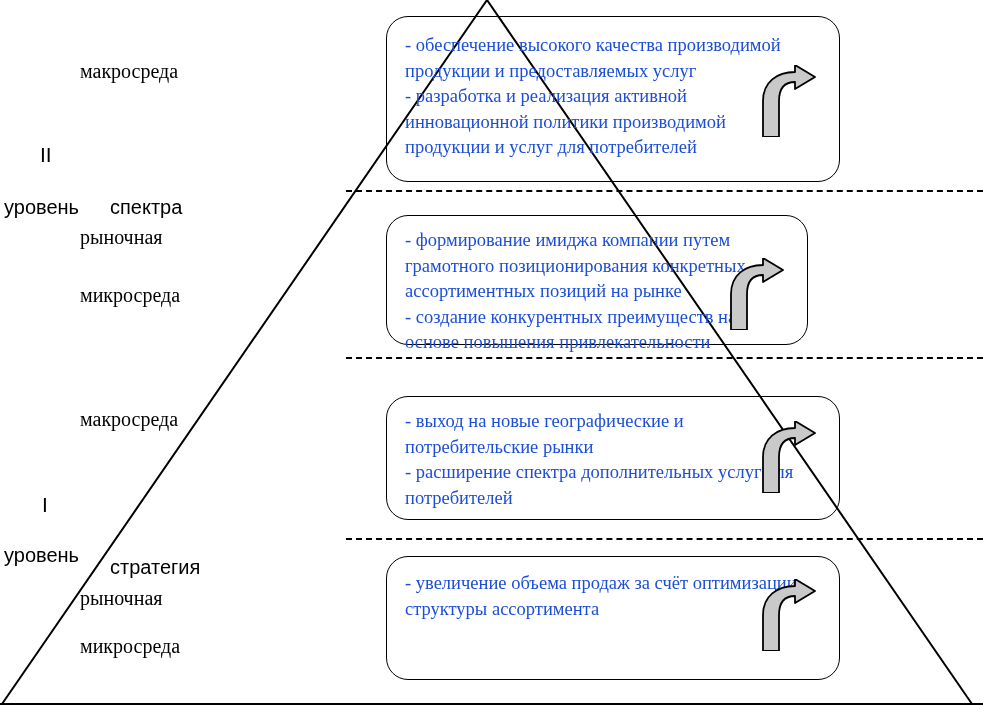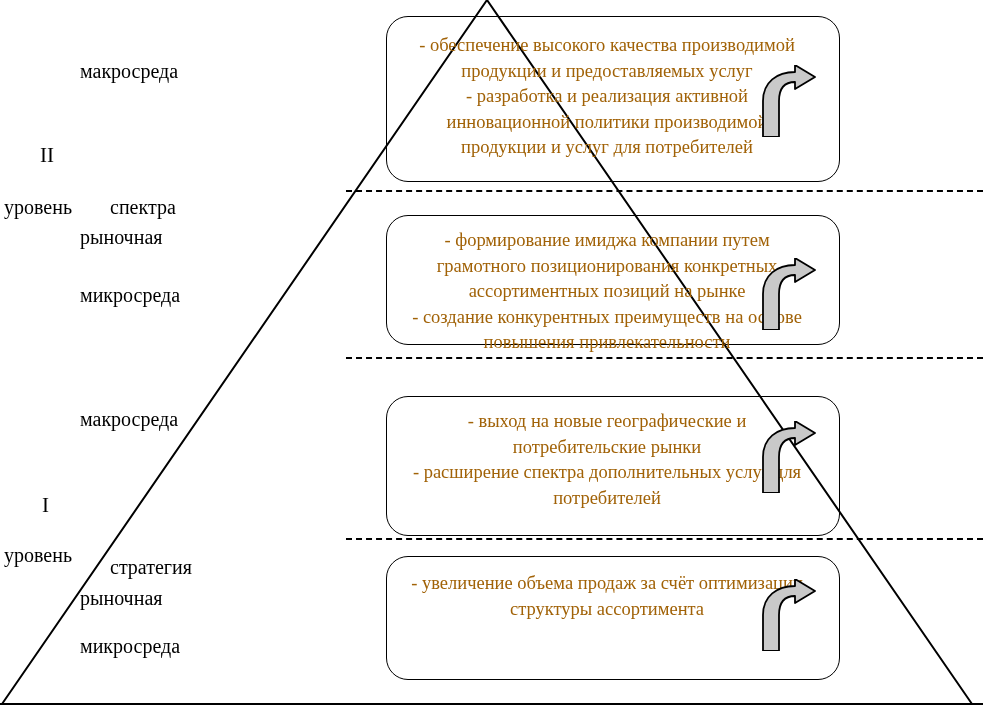--- a/index.html
+++ b/index.html
@@ -18,21 +18,21 @@
   }
   #pyramid-svg {
     position: absolute;
     left: 0;
     top: 0;
     width: 983px;
     height: 708px;
   }
   .level-label {
     position: absolute;
-    font-family: Liberation Serif, serif;
+    font-family: Liberation Sans, sans-serif;
     font-size: 20px;
     line-height: 30px;
     color: #000;
     white-space: nowrap;
   }
   .level-roman {
     font-size: 21px;
   }
   .env-label {
     position: absolute;
@@ -53,22 +53,21 @@
     background: transparent;
     box-sizing: border-box;
   }
   .box-text {
     position: absolute;
     left: 18px;
     right: 30px;
     font-family: "Liberation Serif", serif;
     font-size: 18.5px;
     line-height: 25.5px;
-    color: #a16207;
-    text-align: center;
+    color: #1d4ed8;
   }
   .box-text p {
     margin: 0;
   }
   .arrow-icon {
     position: absolute;
     width: 62px;
     height: 72px;
   }
   .dash-line {
@@ -109,36 +108,36 @@
       <path d="M6 70 L6 70 L6 36 C6 16 20 6 38 6 L38 16 L56 4" fill="none" stroke="#000" stroke-width="0"></path>
       <path d="M4 72 L4 36 C4 17 18 7 36 7 L36 0 L56 12 L36 24 L36 17 C26 17 20 23 20 36 L20 72 Z" fill="#c9c9c9" stroke="#000" stroke-width="1.8" stroke-linejoin="round"></path>
     </svg>
   </div>
   <div class="dash-line" style="left:346px; top:190px; width:637px;"></div>
 
   <div class="env-label" style="left:80px; top:222px; width:285px;">
     <span class="ln">рыночная</span>
     <span class="ln" style="margin-top:28px;">микросреда</span>
   </div>
-  <div class="box" style="left:386px; top:215px; width:454px; height:130px;">
+  <div class="box" style="left:386px; top:215px; width:422px; height:130px;">
     <div class="box-text" style="top:12px;">
       <p>- формирование имиджа компании путем грамотного позиционирования конкретных ассортиментных позиций на рынке</p>
       <p>- создание конкурентных преимуществ на основе повышения привлекательности</p>
     </div>
     <svg class="arrow-icon" style="right:18px; top:42px;" viewBox="0 0 62 72">
       <path d="M4 72 L4 36 C4 17 18 7 36 7 L36 0 L56 12 L36 24 L36 17 C26 17 20 23 20 36 L20 72 Z" fill="#c9c9c9" stroke="#000" stroke-width="1.8" stroke-linejoin="round"></path>
     </svg>
   </div>
   <div class="dash-line" style="left:346px; top:357px; width:637px;"></div>
 
   <div class="env-label" style="left:80px; top:404px; width:285px;">
     <span class="ln">макросреда</span>
     <span class="ln"></span>
   </div>
-  <div class="box" style="left:386px; top:396px; width:454px; height:140px;">
+  <div class="box" style="left:386px; top:396px; width:454px; height:124px;">
     <div class="box-text" style="top:12px;">
       <p>- выход на новые географические и потребительские рынки</p>
       <p>- расширение спектра дополнительных услуг для потребителей</p>
     </div>
     <svg class="arrow-icon" style="right:18px; top:24px;" viewBox="0 0 62 72">
       <path d="M4 72 L4 36 C4 17 18 7 36 7 L36 0 L56 12 L36 24 L36 17 C26 17 20 23 20 36 L20 72 Z" fill="#c9c9c9" stroke="#000" stroke-width="1.8" stroke-linejoin="round"></path>
     </svg>
   </div>
   <div class="dash-line" style="left:346px; top:538px; width:637px;"></div>
 

